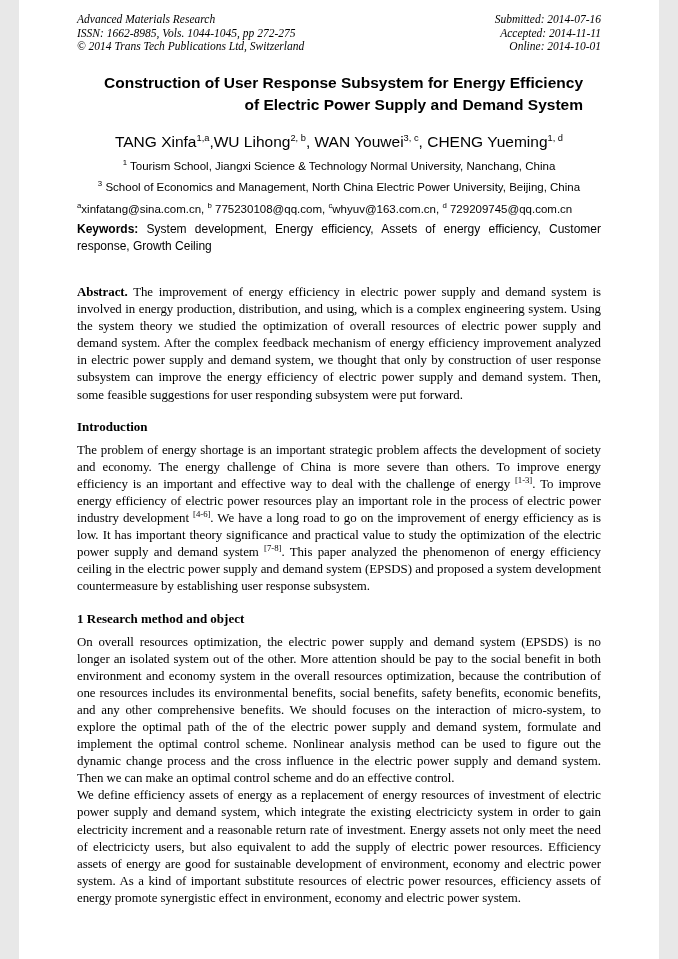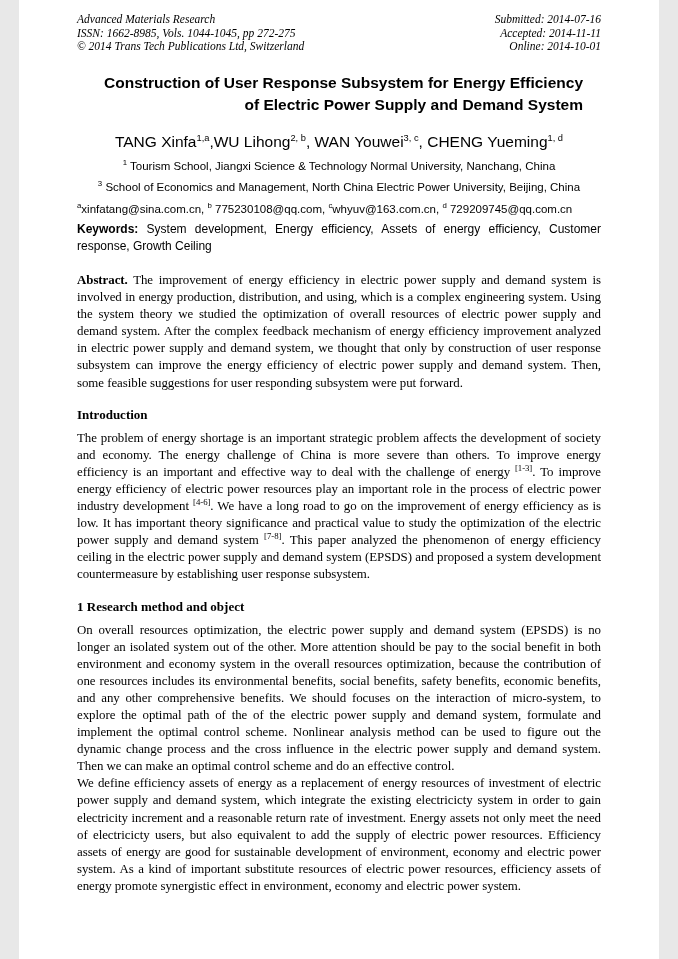--- a/index.html
+++ b/index.html
@@ -43,21 +43,21 @@
     font-family: "Liberation Sans", sans-serif; font-size: 12px;
     line-height: 17px; text-align: justify; margin-top: 1px;
   }
   .keywords .label { font-weight: bold; }
   
   .abstract, .body-par {
     font-family: "Liberation Serif", serif; font-size: 12.9px;
     line-height: 17.1px; text-align: justify; margin: 0;
     letter-spacing: -0.05px;
   }
-  .abstract { margin-top: 17px; }
+  .abstract { margin-top: 29px; }
   .abstract .label { font-weight: bold; }
   .section-heading {
     font-family: "Liberation Serif", serif; font-size: 13px;
     font-weight: bold; margin: 14px 0 7px 0; line-height: 17px;
   }
   .section-heading.first { }
   .body-par sup { font-size: 0.68em; line-height: 0; margin-top: 20px; }
 </style>
 </head>
 <body>

